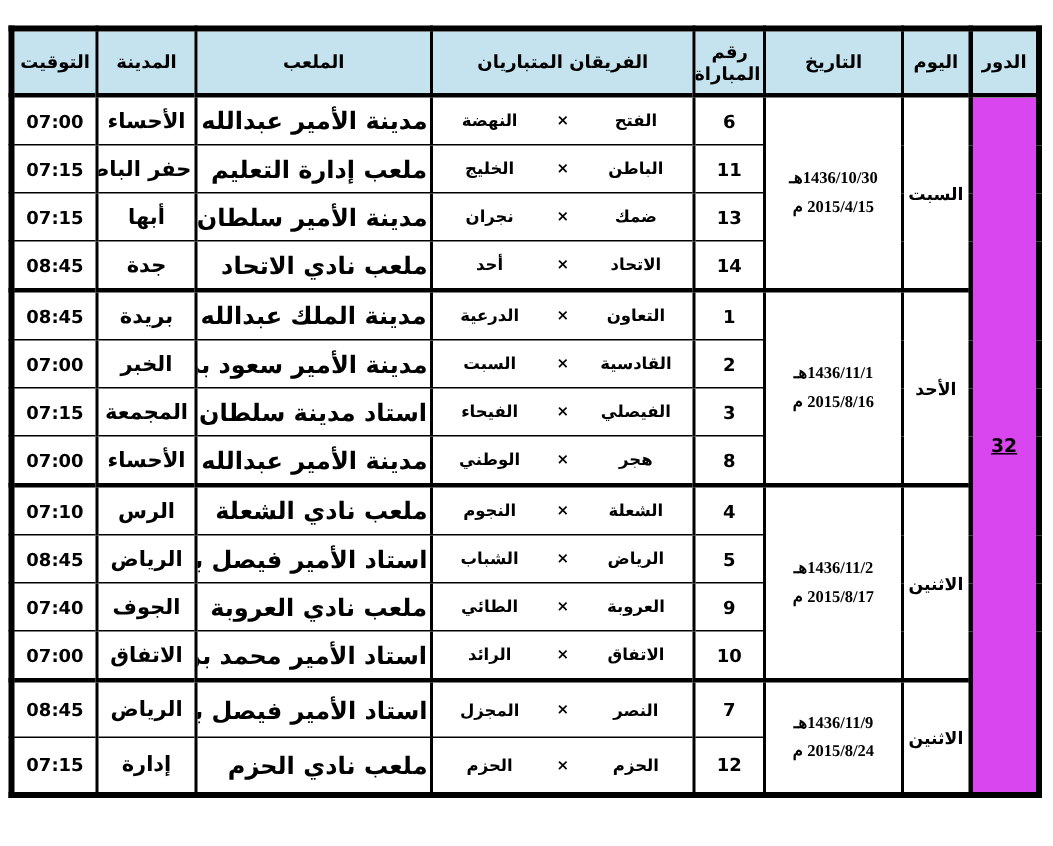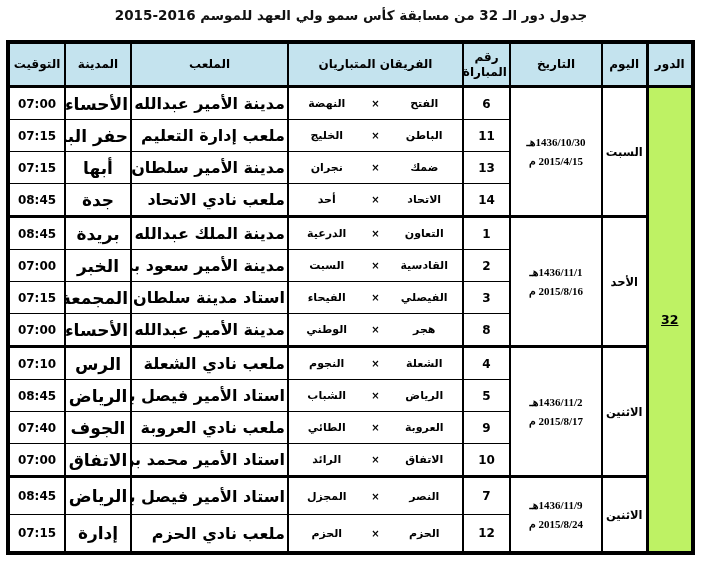--- a/index.html
+++ b/index.html
@@ -52,49 +52,48 @@
     background: #ffffff;
     height: 31px;
     font-size: 11px;
     border-top-width: 1px;
     border-bottom-width: 1px;
   }
   tbody tr.tall td { height: 36px; }
   tbody tr.group-start td { border-top: 3px solid #000000; }
   th.round, td.round { border-left-width: 3px; }
   td.round {
-    background: #bef264;
+    background: #d946ef;
     font-size: 12.5px;
     text-decoration: underline;
   }
   td.day { font-size: 11.5px; }
   td.date .hijri, td.date .greg {
     font-size: 11px;
     line-height: 1.7;
     white-space: nowrap;
     font-family: Liberation Serif, serif;
   }
   td.num { font-size: 12px; }
   td.time { font-size: 12px; }
   td.stadium { font-size: 16px; white-space: nowrap; padding-left: 37px; }
-  td.city { font-size: 17px; white-space: nowrap; }
+  td.city { font-size: 14px; white-space: nowrap; }
   .teams-wrap {
     display: grid;
     grid-template-columns: 1fr 26px 1fr;
     align-items: center;
     width: 100%;
   }
   .teams-wrap .team { font-size: 11px; white-space: nowrap; }
   .teams-wrap .vs { font-size: 10px; }
 </style>
 </head>
 <body>
 
 <div class="page">
-  <div class="title">جدول دور الـ 32 من مسابقة كأس سمو ولي العهد للموسم 2016-2015</div>
 
   <table class="schedule">
     <colgroup>
       <col style="width:46px">
       <col style="width:45px">
       <col style="width:92px">
       <col style="width:47px">
       <col style="width:175px">
       <col style="width:157px">
       <col style="width:66px">

